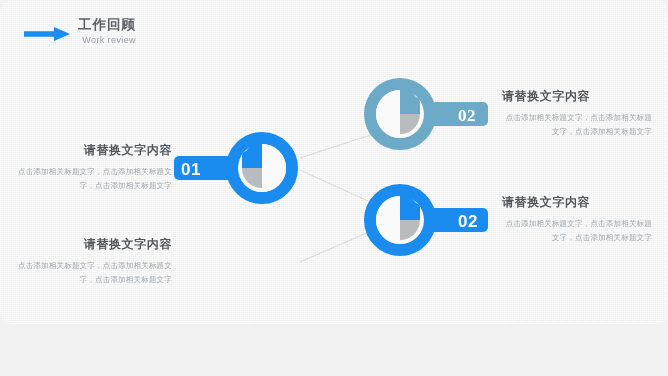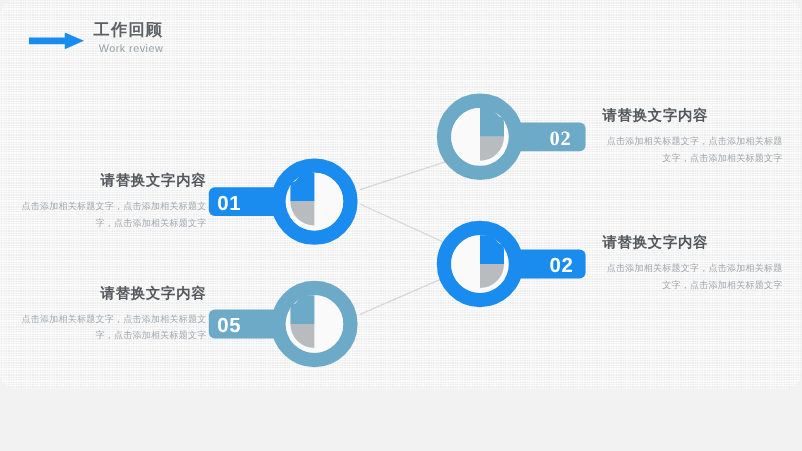--- a/index.html
+++ b/index.html
@@ -173,28 +173,18 @@
       <path d="M38 14 L38 38 L58 38 L58 26 Q58 22 54 21 L48 14 Z" fill="#1a8cf0"></path>
       <path d="M38 38 L58 38 A20 20 0 0 1 38 58 Z" fill="#b9bcbe"></path>
     </svg>
     <span class="num" style="left:96px; top:31px;">02</span>
   </div>
   <div class="txt right-side" style="left:502px; top:194px; width:150px;">
     <div class="txt-head">请替换文字内容</div>
     <div class="txt-body">点击添加相关标题文字，点击添加相关标题文字，点击添加相关标题文字</div>
   </div>
 
-  <div class="node" style="left:172px; top:232px;">
-    <svg class="node-svg" width="128" height="76" viewBox="0 0 128 76">
-      <rect x="2" y="26" width="74" height="24" rx="5" ry="5" fill="#6caac8"></rect>
-      <circle cx="90" cy="38" r="30" fill="none" stroke="#6caac8" stroke-width="12"></circle>
-      <circle cx="90" cy="38" r="24" fill="#fafafa"></circle>
-      <path d="M90 14 L90 38 L70 38 L70 26 Q70 22 74 21 L80 14 Z" fill="#6caac8"></path>
-      <path d="M90 38 L70 38 A20 20 0 0 0 90 58 Z" fill="#b9bcbe"></path>
-    </svg>
-    <span class="num" style="left:9px; top:31px;">05</span>
-  </div>
   <div class="txt left-side" style="left:14px; top:236px; width:158px;">
     <div class="txt-head">请替换文字内容</div>
     <div class="txt-body">点击添加相关标题文字，点击添加相关标题文字，点击添加相关标题文字</div>
   </div>
 
 </div>
 
 </body></html>

